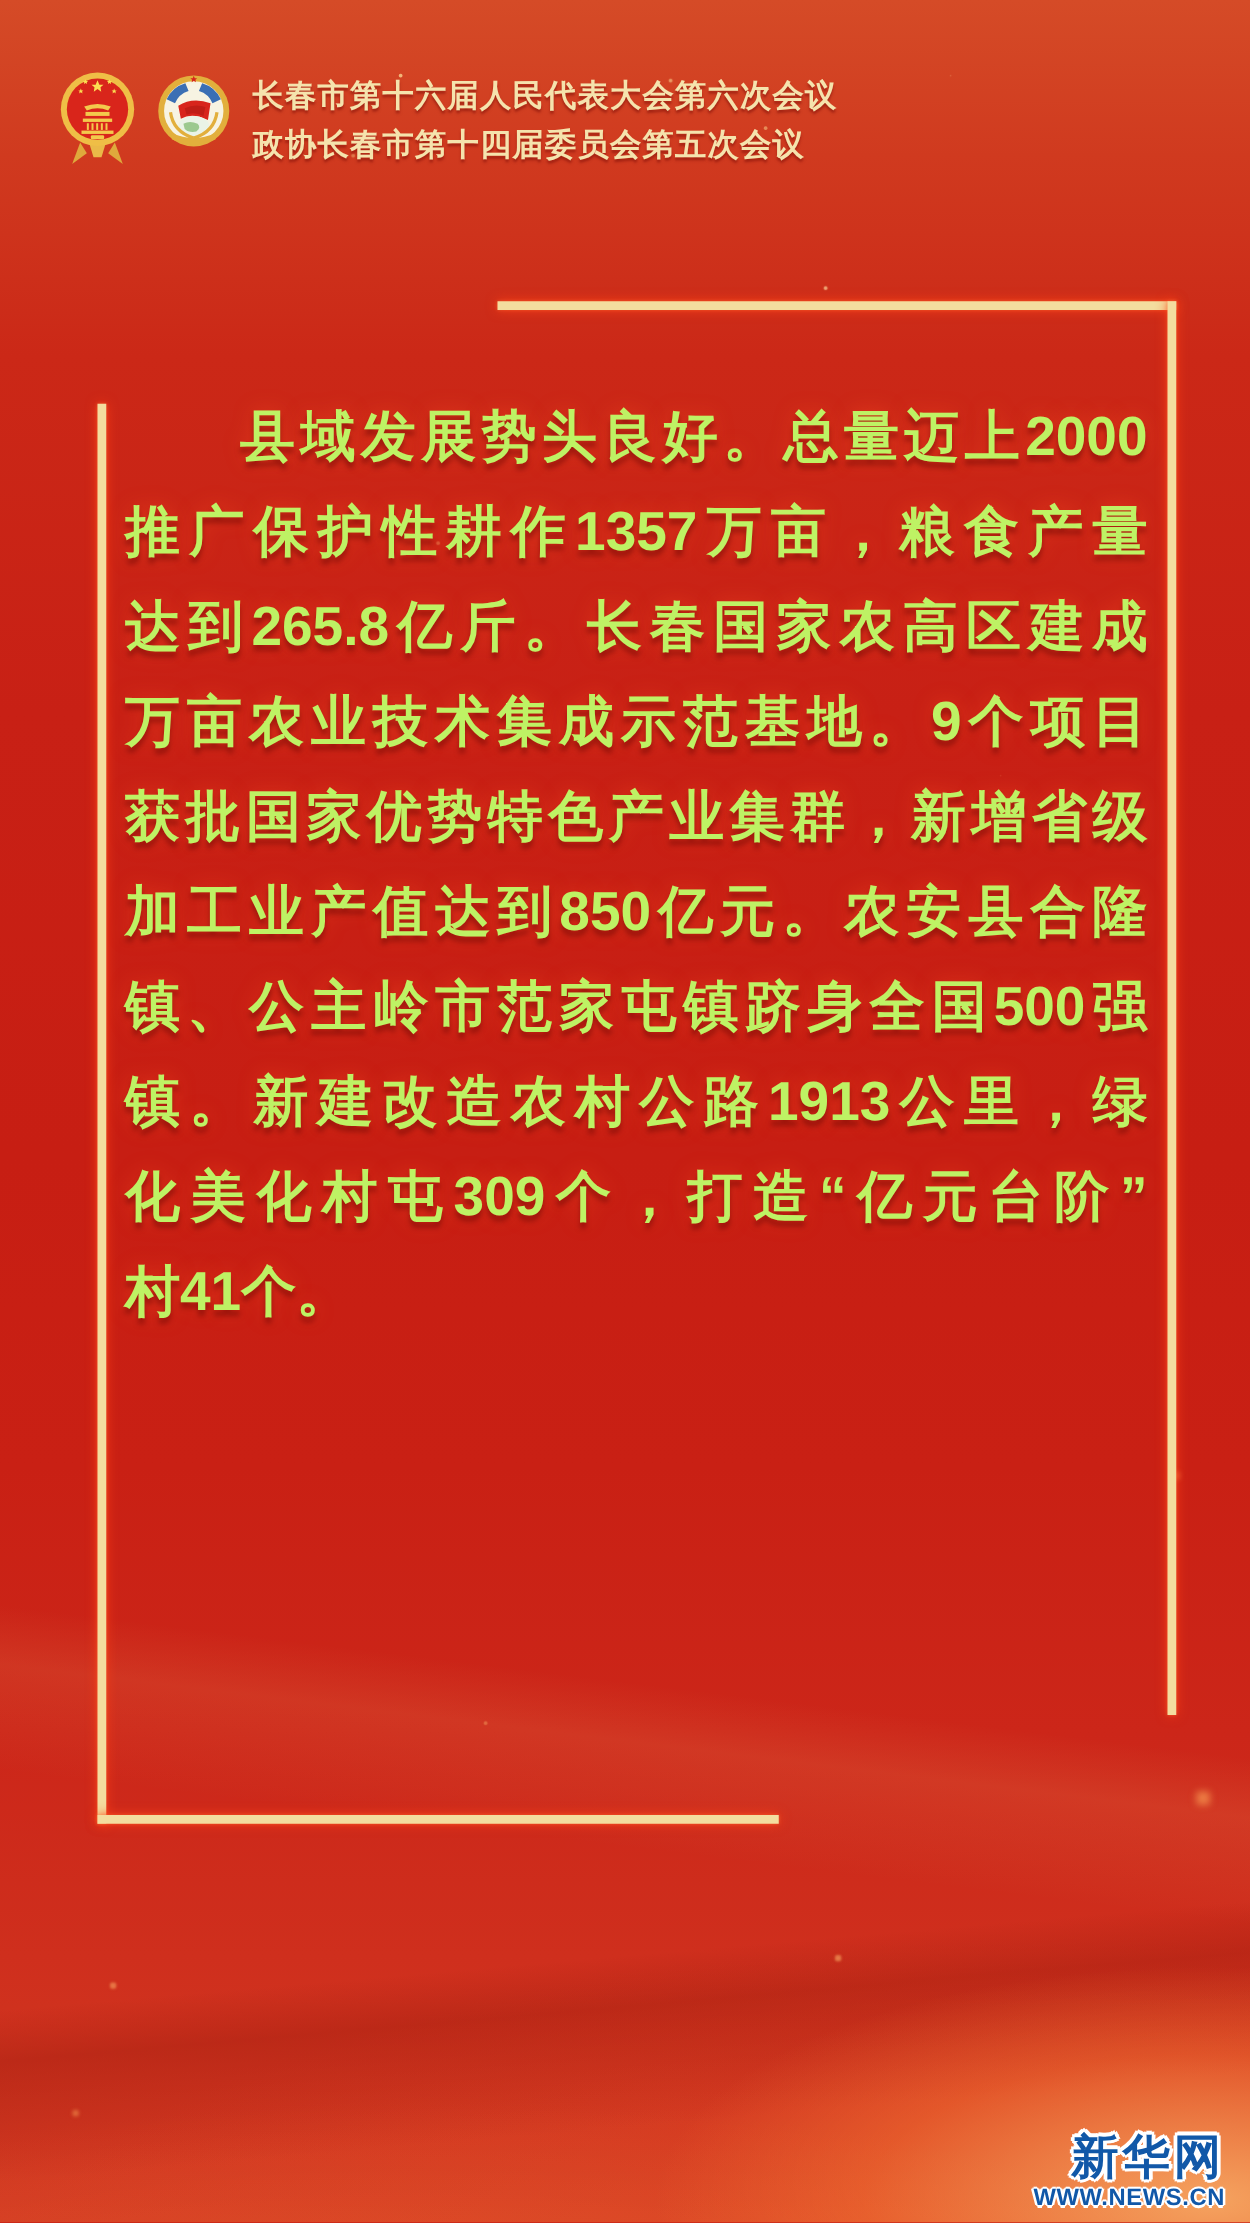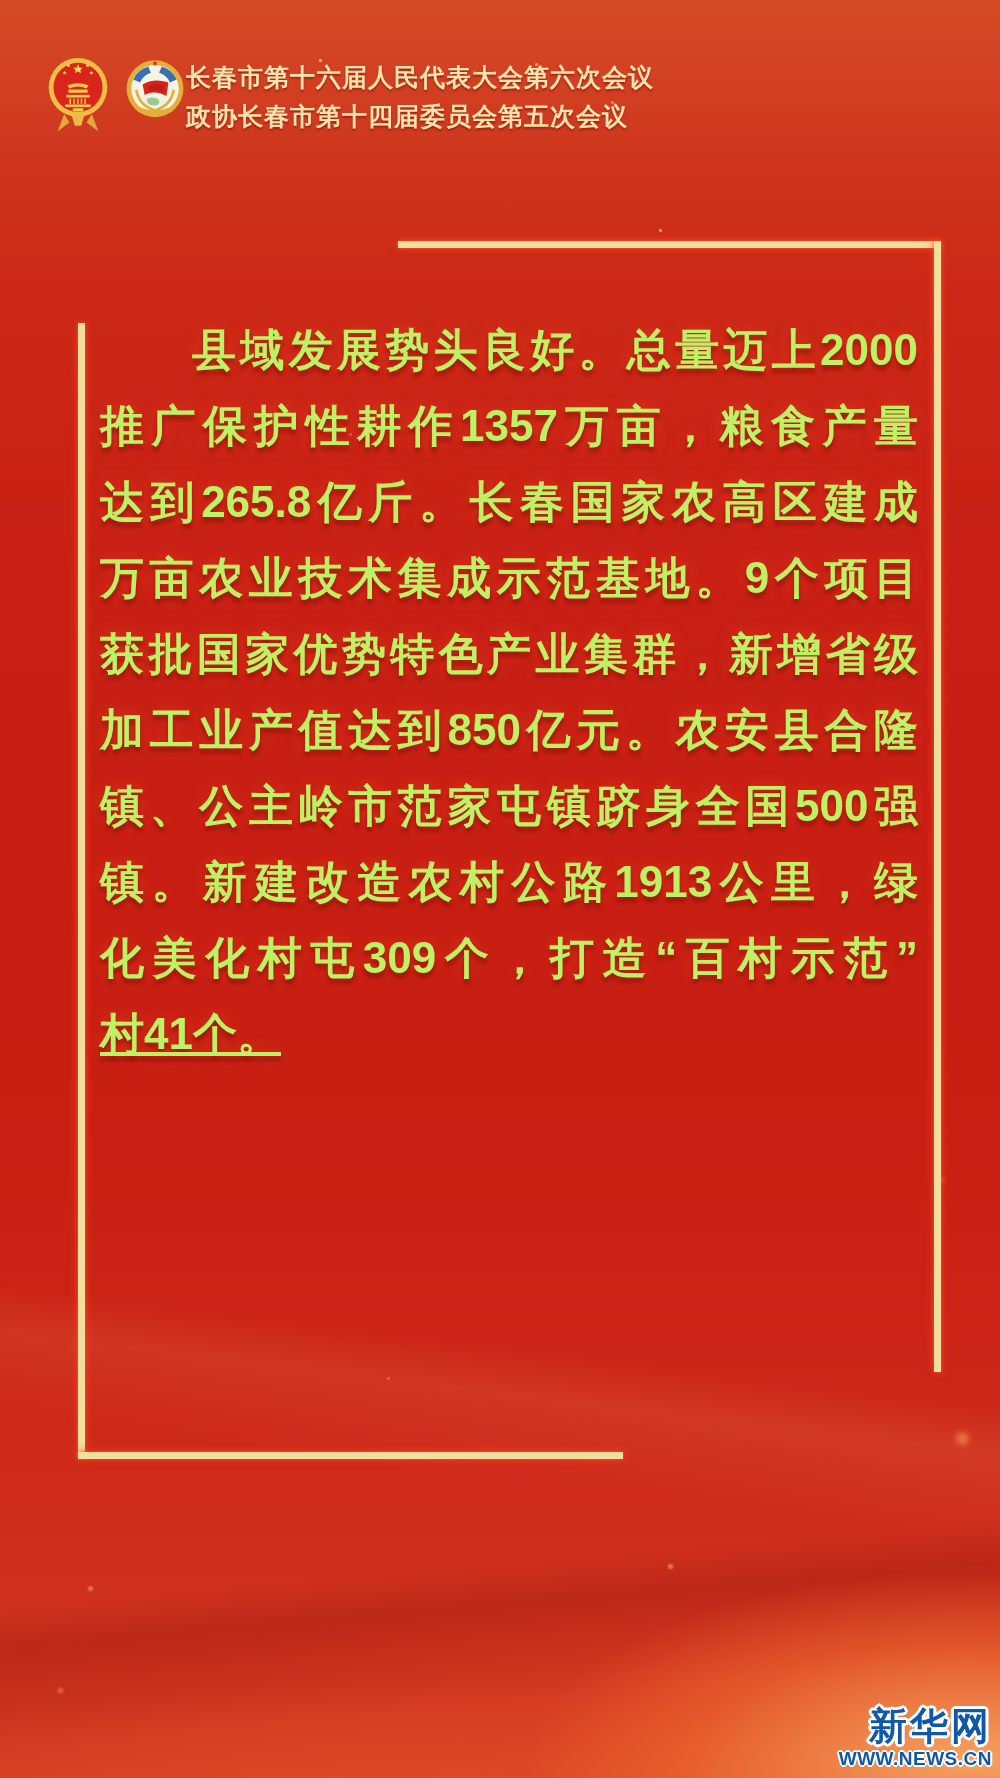--- a/index.html
+++ b/index.html
@@ -36,43 +36,43 @@
       670px 1566px 2px 2px rgba(255,190,110,.55),
       940px 1180px 4px 3px rgba(255,150,80,.45),
       962px 1438px 6px 5px rgba(255,170,90,.6),
       60px 1690px 3px 2px rgba(255,170,90,.5);
   }
   .header{
     position:absolute;left:46px;top:54px;display:flex;align-items:center;z-index:3;
   }
   .emblem{display:block;}
   .emblem+.emblem{margin-left:14px;}
-  .header-titles{}
+  .header-titles{margin-left:16px;}
   .header-line{
     font-size:25px;font-weight:700;letter-spacing:1px;line-height:39px;
     color:#f5e3ad;text-shadow:0 2px 2px rgba(120,10,5,.5);
   }
   
   .frame{position:absolute;background:#f3dd9f;z-index:2;
     box-shadow:0 0 9px rgba(255,65,22,.85),0 0 3px rgba(255,120,60,.7);}
   .frame-top{left:398px;top:241px;width:543px;height:7px;}
   .frame-right{left:934px;top:241px;width:7px;height:1131px;}
   .frame-left{left:78px;top:323px;width:7px;height:1136px;}
   .frame-bottom{left:78px;top:1452px;width:545px;height:7px;}
   
   .body-text{
     position:absolute;left:100px;top:312px;width:818px;z-index:3;
     font-size:44px;font-weight:700;line-height:76px;color:#bef264;
     text-shadow:0 5px 4px rgba(125,12,6,.6),0 0 16px rgba(255,85,38,.45);
   }
   .tl{text-align:justify;text-align-last:justify;}
   .tl.indent{padding-left:92px;}
-  .tl.last{text-align-last:left;text-decoration:underline;}
+  .tl.last{text-align-last:left;}
   
-  .xinhua{position:absolute;right:8px;bottom:8px;text-align:right;z-index:4;}
+  .xinhua{position:absolute;right:20px;bottom:8px;text-align:right;z-index:4;}
   .logo-cn{
     font-size:38px;font-weight:800;letter-spacing:3px;color:#1158a8;line-height:44px;
     text-shadow:-3px 0 0 #fff,3px 0 0 #fff,0 -3px 0 #fff,0 3px 0 #fff,
                 -2px -2px 0 #fff,2px -2px 0 #fff,-2px 2px 0 #fff,2px 2px 0 #fff;
   }
   .logo-url{
     margin-top:0;font-size:19px;font-weight:800;letter-spacing:.5px;color:#1158a8;line-height:22px;
     text-shadow:-2px 0 0 #fff,2px 0 0 #fff,0 -2px 0 #fff,0 2px 0 #fff,
                 -1px -1px 0 #fff,1px -1px 0 #fff,-1px 1px 0 #fff,1px 1px 0 #fff;
   }
@@ -139,20 +139,20 @@
 
 <main class="body-text">
   <div class="tl indent">县域发展势头良好。总量迈上2000</div>
   <div class="tl">推广保护性耕作1357万亩，粮食产量</div>
   <div class="tl">达到265.8亿斤。长春国家农高区建成</div>
   <div class="tl">万亩农业技术集成示范基地。9个项目</div>
   <div class="tl">获批国家优势特色产业集群，新增省级</div>
   <div class="tl">加工业产值达到850亿元。农安县合隆</div>
   <div class="tl">镇、公主岭市范家屯镇跻身全国500强</div>
   <div class="tl">镇。新建改造农村公路1913公里，绿</div>
-  <div class="tl">化美化村屯309个，打造“百村示范”</div>
+  <div class="tl">化美化村屯309个，打造“亿元台阶”</div>
   <div class="tl last">村41个。</div>
 </main>
 
 <div class="xinhua">
   <div class="logo-cn">新华网</div>
   <div class="logo-url">WWW.NEWS.CN</div>
 </div>
 
 </body></html>

